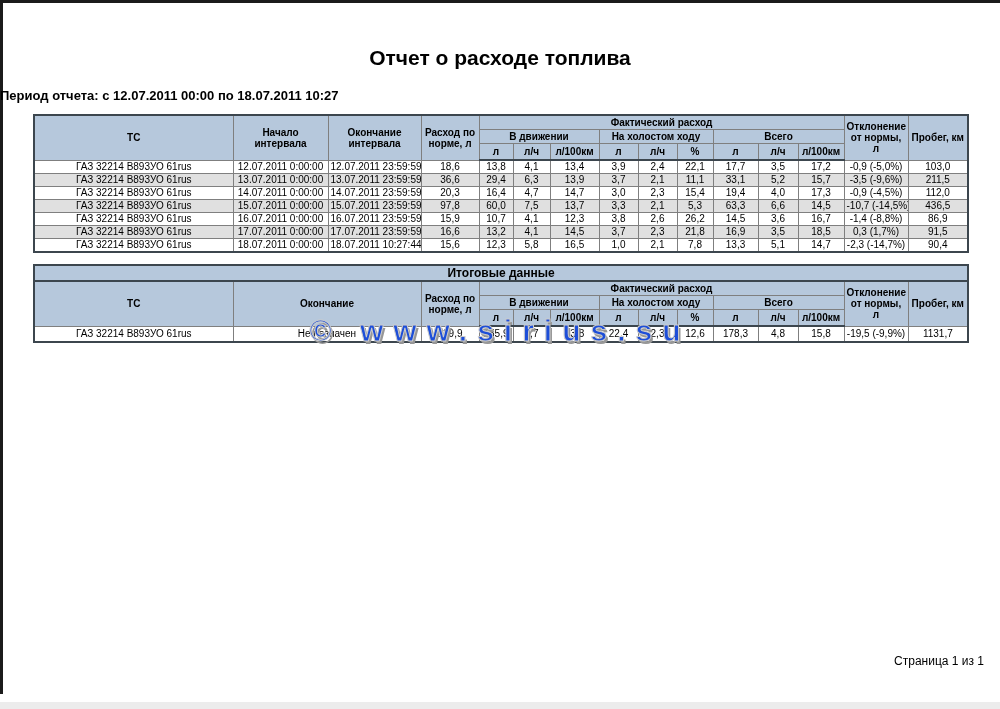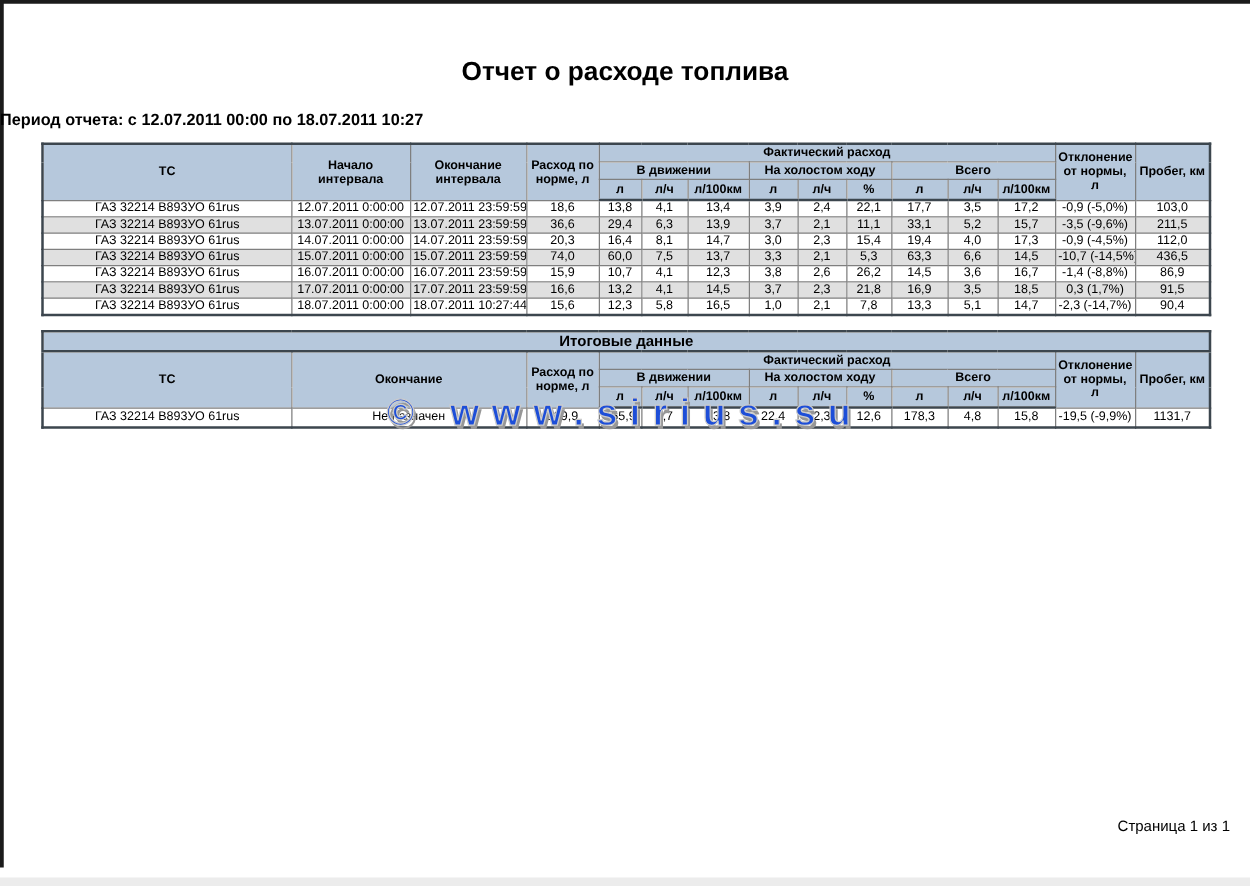--- a/index.html
+++ b/index.html
@@ -135,36 +135,36 @@
           <td>15,7</td>
           <td>-3,5 (-9,6%)</td>
           <td>211,5</td>
         </tr>
         <tr>
           <td>ГАЗ 32214 В893УО 61rus</td>
           <td>14.07.2011 0:00:00</td>
           <td>14.07.2011 23:59:59</td>
           <td>20,3</td>
           <td>16,4</td>
-          <td>8,1</td>
+          <td>4,7</td>
           <td>14,7</td>
           <td>3,0</td>
           <td>2,3</td>
           <td>15,4</td>
           <td>19,4</td>
           <td>4,0</td>
           <td>17,3</td>
           <td>-0,9 (-4,5%)</td>
           <td>112,0</td>
         </tr>
         <tr class="alt">
           <td>ГАЗ 32214 В893УО 61rus</td>
           <td>15.07.2011 0:00:00</td>
           <td>15.07.2011 23:59:59</td>
-          <td>74,0</td>
+          <td>97,8</td>
           <td>60,0</td>
           <td>7,5</td>
           <td>13,7</td>
           <td>3,3</td>
           <td>2,1</td>
           <td>5,3</td>
           <td>63,3</td>
           <td>6,6</td>
           <td>14,5</td>
           <td>-10,7 (-14,5%)</td>

